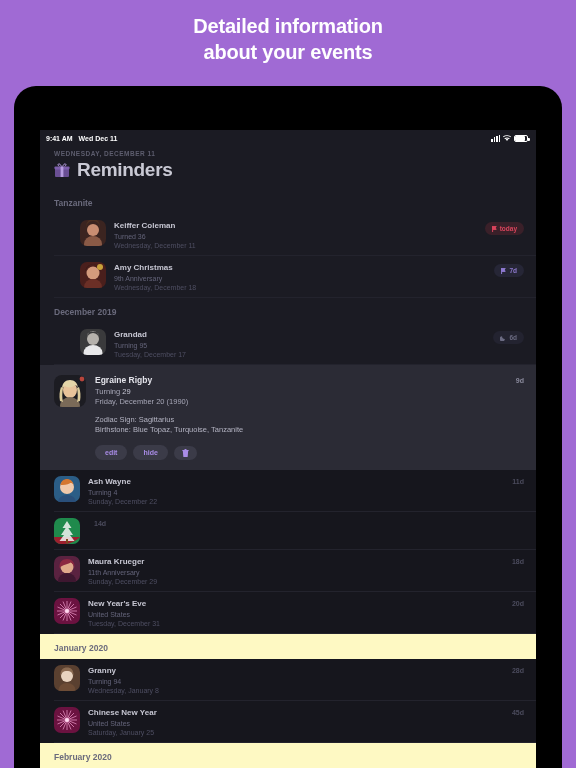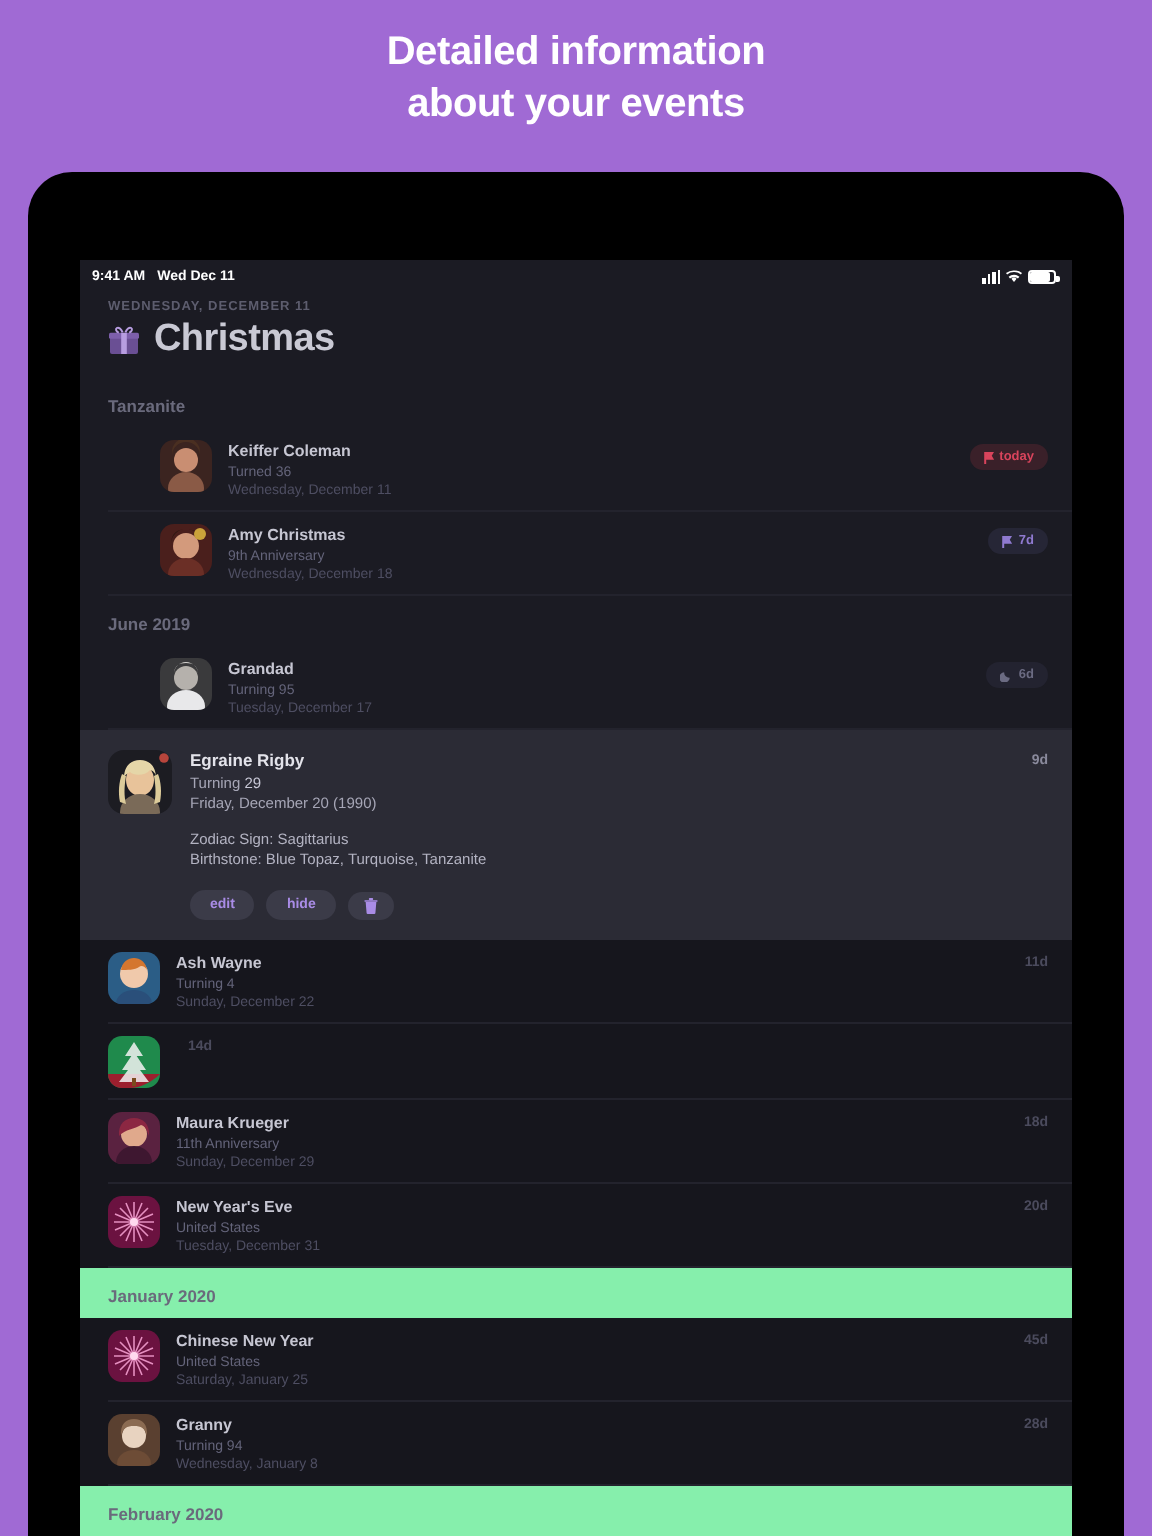--- a/index.html
+++ b/index.html
@@ -115,21 +115,21 @@
     height: 584px;
     overflow: hidden;
   }
   .section-head {
     color: #6a6a7c;
     font-size: 8.5px;
     font-weight: bold;
     padding: 9px 14px 6px 14px;
     background: #1b1b23;
   }
-  .section-head.on-dark { background: #86efac; }
+  .section-head.on-dark { background: #fef9c3; }
 
   .row {
     display: flex;
     align-items: flex-start;
     padding: 6px 12px 6px 14px;
     position: relative;
   }
   .row.tinted { background: #1b1b23; padding-left: 40px; }
   .row::after {
     content: "";
@@ -279,21 +279,21 @@
       <div class="hdr-title-row">
         <span class="gift-icon">
           <svg viewBox="0 0 16 16" width="16" height="16">
             <rect x="1" y="6" width="14" height="9" rx="1" fill="#6a4f94"></rect>
             <rect x="0.5" y="4.4" width="15" height="3" rx="0.8" fill="#7d5fab"></rect>
             <rect x="6.6" y="4.4" width="2.8" height="10.6" fill="#b79de0"></rect>
             <path d="M7.3 4.2C6.6 2.6 5.4 1.4 4.4 2c-.8.5-.3 1.8 1 2.3" stroke="#b79de0" stroke-width="1" fill="none"></path>
             <path d="M8.7 4.2C9.4 2.6 10.6 1.4 11.6 2c.8.5.3 1.8-1 2.3" stroke="#b79de0" stroke-width="1" fill="none"></path>
           </svg>
         </span>
-        <span class="hdr-title">Christmas</span>
+        <span class="hdr-title">Reminders</span>
       </div>
     </div>
 
     <div class="list">
 
       <div class="section-head">Tanzanite</div>
 
       <div class="row tinted">
         <span class="avatar">
           <svg viewBox="0 0 26 26">
@@ -336,21 +336,21 @@
         <span class="row-right">
           <span class="badge badge-soon">
             <svg width="5" height="6" viewBox="0 0 5 6">
                 <path d="M0.6 0v6M0.6 0.4h3.6l-.9 1.5.9 1.5H0.6z" stroke="#8f7ad0" stroke-width="1" fill="#8f7ad0"></path>
               </svg>
             <span>7d</span>
           </span>
         </span>
       </div>
 
-      <div class="section-head">June 2019</div>
+      <div class="section-head">December 2019</div>
 
       <div class="row tinted">
         <span class="avatar">
           <svg viewBox="0 0 26 26">
               <rect width="26" height="26" fill="#3a3a3c"></rect>
               <circle cx="13" cy="10" r="6" fill="#b5b1ac"></circle>
               <ellipse cx="13" cy="24" rx="9.5" ry="8" fill="#e8e8ea"></ellipse>
               <path d="M7 8a6 6 0 0 1 12 0c0-4-2.5-5.5-6-5.5S7 4 7 8z" fill="#d8d6d2"></path>
             </svg>
         </span>
@@ -474,53 +474,53 @@
         <span class="row-right">
           <span class="day-count">20d</span>
         </span>
       </div>
 
       <div class="section-head on-dark">January 2020</div>
 
       <div class="row">
         <span class="avatar">
           <svg viewBox="0 0 26 26">
+              <rect width="26" height="26" fill="#5a4030"></rect>
+              <circle cx="13" cy="11" r="6" fill="#e8d3c0"></circle>
+              <ellipse cx="13" cy="25" rx="8.5" ry="7" fill="#6d4c36"></ellipse>
+              <path d="M6.5 11C6 5 9 2.5 13 2.5S20 5 19.5 11c-1-4-3-5-6.5-5s-5.5 1-6.5 5z" fill="#8b6b52"></path>
+            </svg>
+        </span>
+        <span class="row-body">
+          <span class="row-name" style="display:block">Granny</span>
+          <span class="row-sub" style="display:block">Turning 94</span>
+          <span class="row-date" style="display:block">Wednesday, January 8</span>
+        </span>
+        <span class="row-right">
+          <span class="day-count">28d</span>
+        </span>
+      </div>
+
+      <div class="row">
+        <span class="avatar">
+          <svg viewBox="0 0 26 26">
               <rect width="26" height="26" fill="#6b1240"></rect>
               <g stroke="#e58fc0" stroke-width="0.8">
                 <path d="M13 13L13 3M13 13L13 23M13 13L3 13M13 13L23 13M13 13L6 6M13 13L20 20M13 13L20 6M13 13L6 20M13 13L9 3.5M13 13L17 22.5M13 13L3.5 9M13 13L22.5 17M13 13L17 3.5M13 13L9 22.5M13 13L22.5 9M13 13L3.5 17"></path>
               </g>
               <circle cx="13" cy="13" r="2" fill="#ffd9ef"></circle>
             </svg>
         </span>
         <span class="row-body">
           <span class="row-name" style="display:block">Chinese New Year</span>
           <span class="row-sub" style="display:block">United States</span>
           <span class="row-date" style="display:block">Saturday, January 25</span>
         </span>
         <span class="row-right">
           <span class="day-count">45d</span>
         </span>
       </div>
 
-      <div class="row">
-        <span class="avatar">
-          <svg viewBox="0 0 26 26">
-              <rect width="26" height="26" fill="#5a4030"></rect>
-              <circle cx="13" cy="11" r="6" fill="#e8d3c0"></circle>
-              <ellipse cx="13" cy="25" rx="8.5" ry="7" fill="#6d4c36"></ellipse>
-              <path d="M6.5 11C6 5 9 2.5 13 2.5S20 5 19.5 11c-1-4-3-5-6.5-5s-5.5 1-6.5 5z" fill="#8b6b52"></path>
-            </svg>
-        </span>
-        <span class="row-body">
-          <span class="row-name" style="display:block">Granny</span>
-          <span class="row-sub" style="display:block">Turning 94</span>
-          <span class="row-date" style="display:block">Wednesday, January 8</span>
-        </span>
-        <span class="row-right">
-          <span class="day-count">28d</span>
-        </span>
-      </div>
-
       <div class="section-head on-dark">February 2020</div>
 
     </div>
   </div>
 </div>
 
 </body></html>

